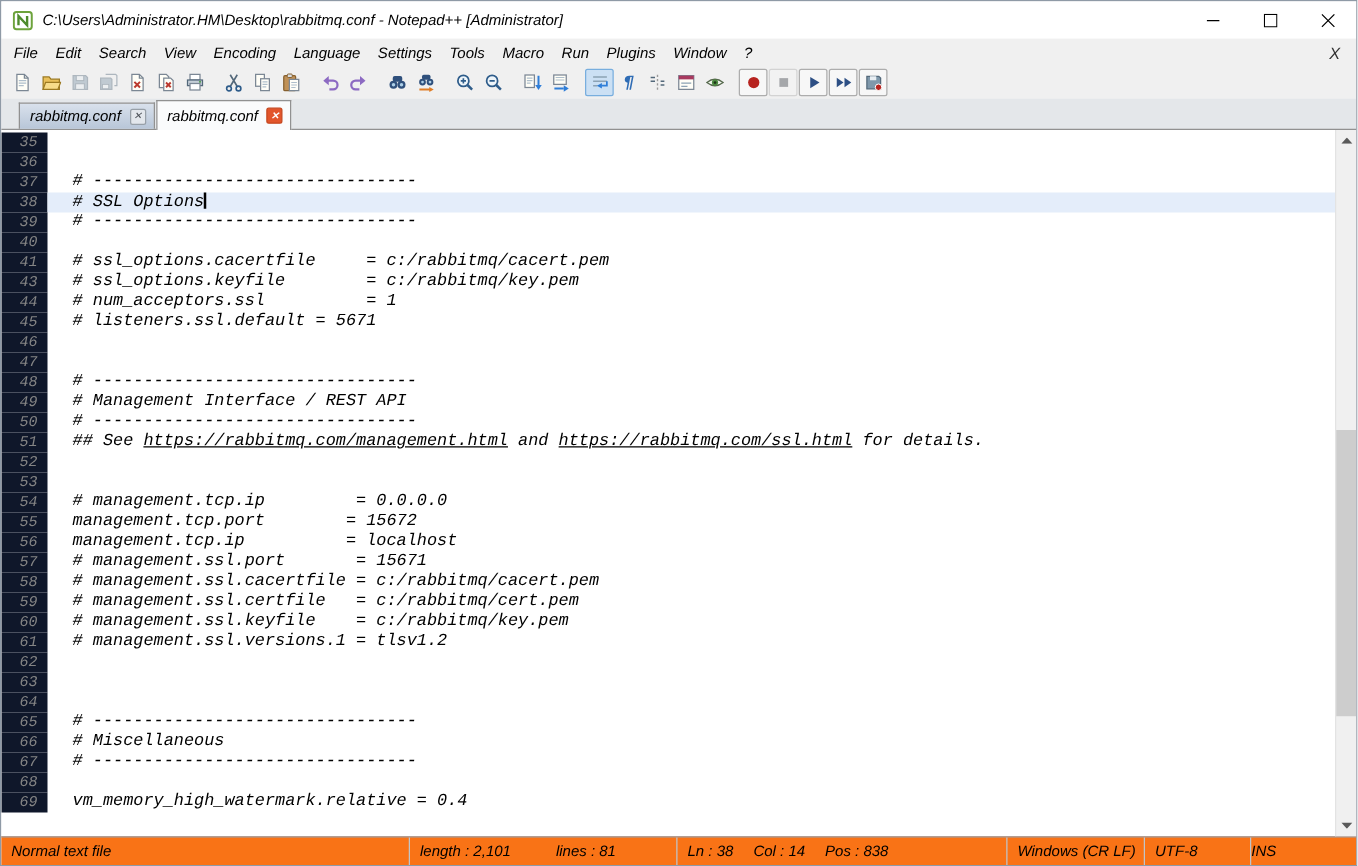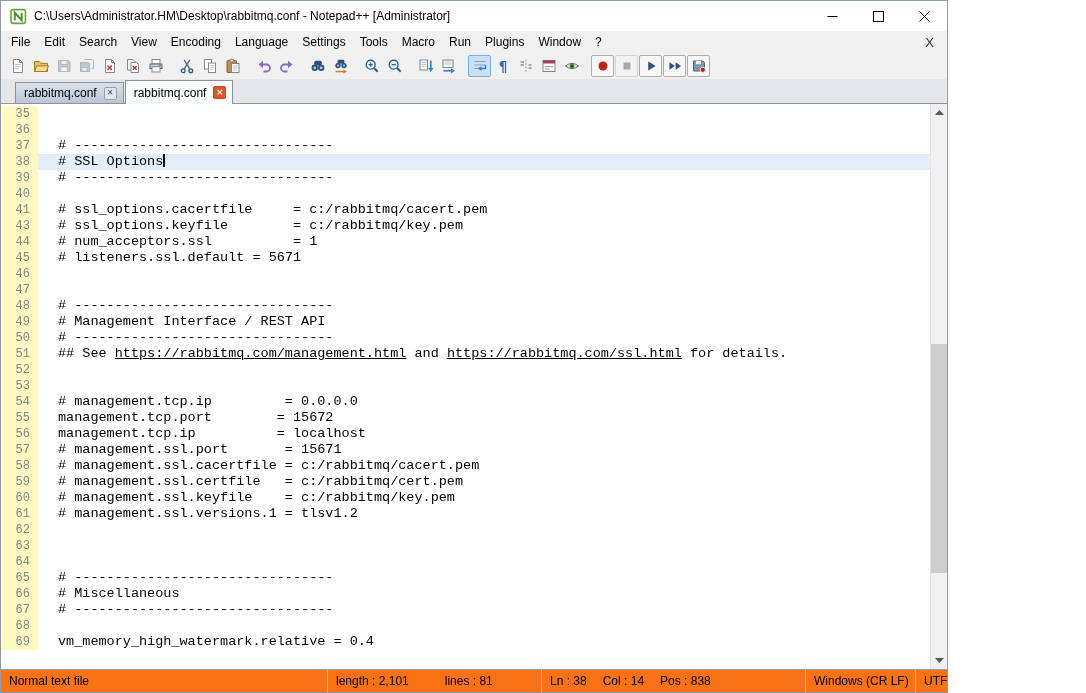--- a/index.html
+++ b/index.html
@@ -1,18 +1,18 @@
 <!DOCTYPE html>
 <html><head>
 <meta charset="utf-8">
 <style>
   *{margin:0;padding:0;box-sizing:border-box;}
   html,body{width:1086px;height:693px;overflow:hidden;}
   body{font-family:"Liberation Sans",sans-serif;font-size:12px;color:#000;background:#fff;}
-  #window{width:948px;height:693px;border:1px solid #8f9aa6;display:flex;flex-direction:column;background:#f0f0f0;overflow:hidden;}
+  #window{width:1086px;height:693px;border:1px solid #8f9aa6;display:flex;flex-direction:column;background:#f0f0f0;overflow:hidden;font-style:italic;}
 
   
   .titlebar{flex:0 0 30px;background:#fff;display:flex;align-items:center;}
   .app-icon{width:17px;height:17px;margin:0 7px 0 9px;flex:0 0 auto;}
   .title-text{font-size:12px;white-space:nowrap;}
   .win-controls{margin-left:auto;display:flex;align-self:stretch;}
   .win-btn{width:46px;display:flex;align-items:center;justify-content:center;}
 
   
   .menubar{flex:0 0 22px;display:flex;align-items:center;background:#f0f0f0;padding-left:3px;font-size:12px;}
@@ -33,21 +33,21 @@
   .tab.inactive{height:21px;background:linear-gradient(#d9e1ec,#b8c6d8);}
   .tab.active{height:24px;background:#fafbfc;margin-bottom:-1px;z-index:2;}
   .tab-close{width:13px;height:13px;display:flex;align-items:center;justify-content:center;font-size:8px;line-height:1;border-radius:2px;}
   .tab.inactive .tab-close{border:1px solid #98a0a8;background:#e3e7ec;color:#4a4f55;}
   .tab.active .tab-close{background:#e2552b;color:#fff;border:1px solid #c5471f;font-weight:bold;}
 
   
   .editor{flex:1;display:flex;background:#fff;min-height:0;}
   .editor-lines{flex:1;padding-top:2px;overflow:hidden;min-width:0;}
   .line-row{display:flex;height:16px;}
-  .ln-num{flex:0 0 37px;background:#fef9c3;color:#848484;text-align:right;padding-right:8px;font-family:"Liberation Mono",monospace;font-size:12px;line-height:16px;}
+  .ln-num{flex:0 0 37px;background:#0f172a;color:#848484;text-align:right;padding-right:8px;font-family:"Liberation Mono",monospace;font-size:12px;line-height:16px;}
   .ln-text{flex:1;font-family:"Liberation Mono",monospace;font-size:13.5px;line-height:16px;white-space:pre;padding-left:20px;min-width:0;}
   .line-row.current .ln-text{background:#e4edfa;}
   .url{text-decoration:underline;}
   .caret{display:inline-block;width:1.5px;height:13px;background:#000;vertical-align:-2px;animation:blink 1s step-end infinite;}
   @keyframes blink{0%,100%{opacity:1}50%{opacity:0}}
 
   
   .vscroll{flex:0 0 17px;background:#f0f0f0;border-left:1px solid #e3e3e3;position:relative;}
   .vs-btn{position:absolute;left:0;width:16px;height:17px;display:flex;align-items:center;justify-content:center;}
   .vs-btn.up{top:0;}
@@ -55,21 +55,21 @@
   .vs-thumb{position:absolute;left:0;width:16px;background:#cdcdcd;}
 
   
   .statusbar{flex:0 0 23px;background:#f97316;border-top:1px solid #9aa1a9;display:flex;font-size:12px;}
   .sb-sec{display:flex;align-items:center;padding-left:8px;border-right:1px solid #c0c4c8;white-space:nowrap;overflow:hidden;}
   .sb-sec.s1{flex:0 0 327px;}
   .sb-sec.s2{flex:0 0 214px;gap:16px;}
   .sb-sec.s3{flex:0 0 264px;}
   .sb-sec.s4{flex:0 0 110px;}
   .sb-sec.s5{flex:0 0 85px;}
-  .sb-sec.s6{flex:1;border-right:none;justify-content:center;padding-left:0;}
+  .sb-sec.s6{flex:1;border-right:none;padding-left:0;}
   .sb-gap{margin-left:20px;}
   .sb-gap-sm{margin-left:16px;}
 </style>
 </head>
 <body>
 
 <div id="window">
 
   <div class="titlebar">
     <svg class="app-icon" viewBox="0 0 16 16">

